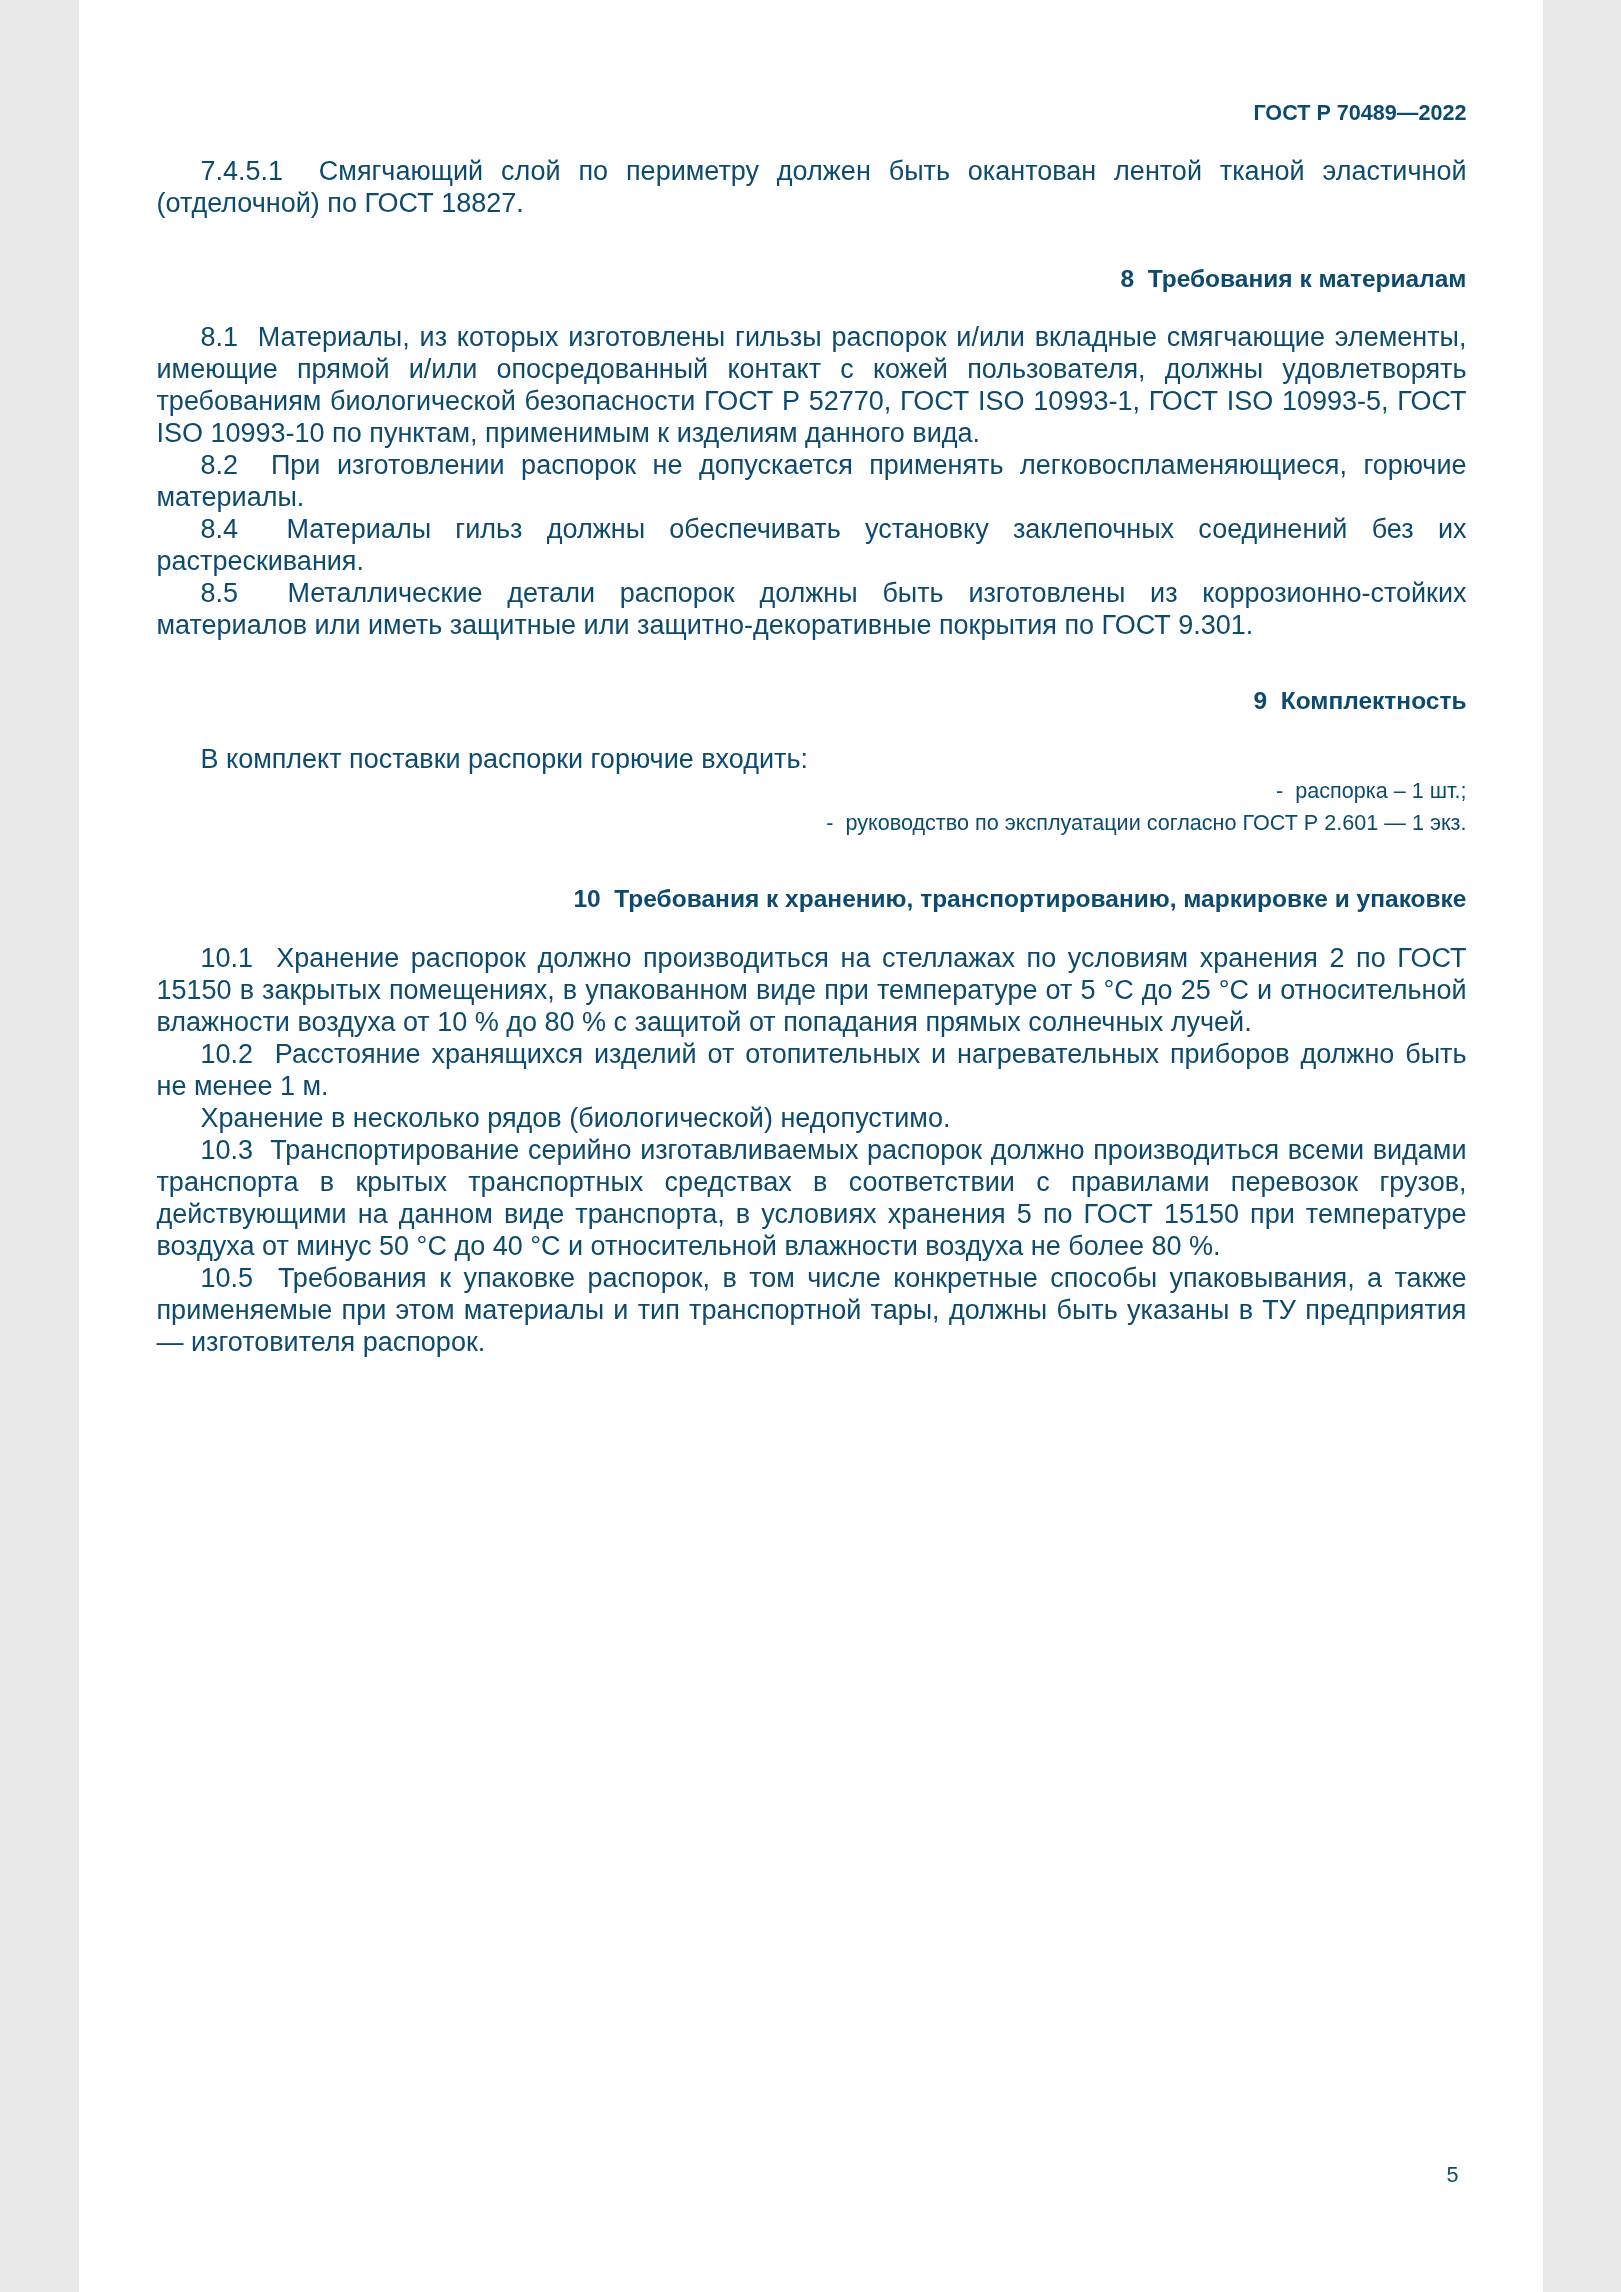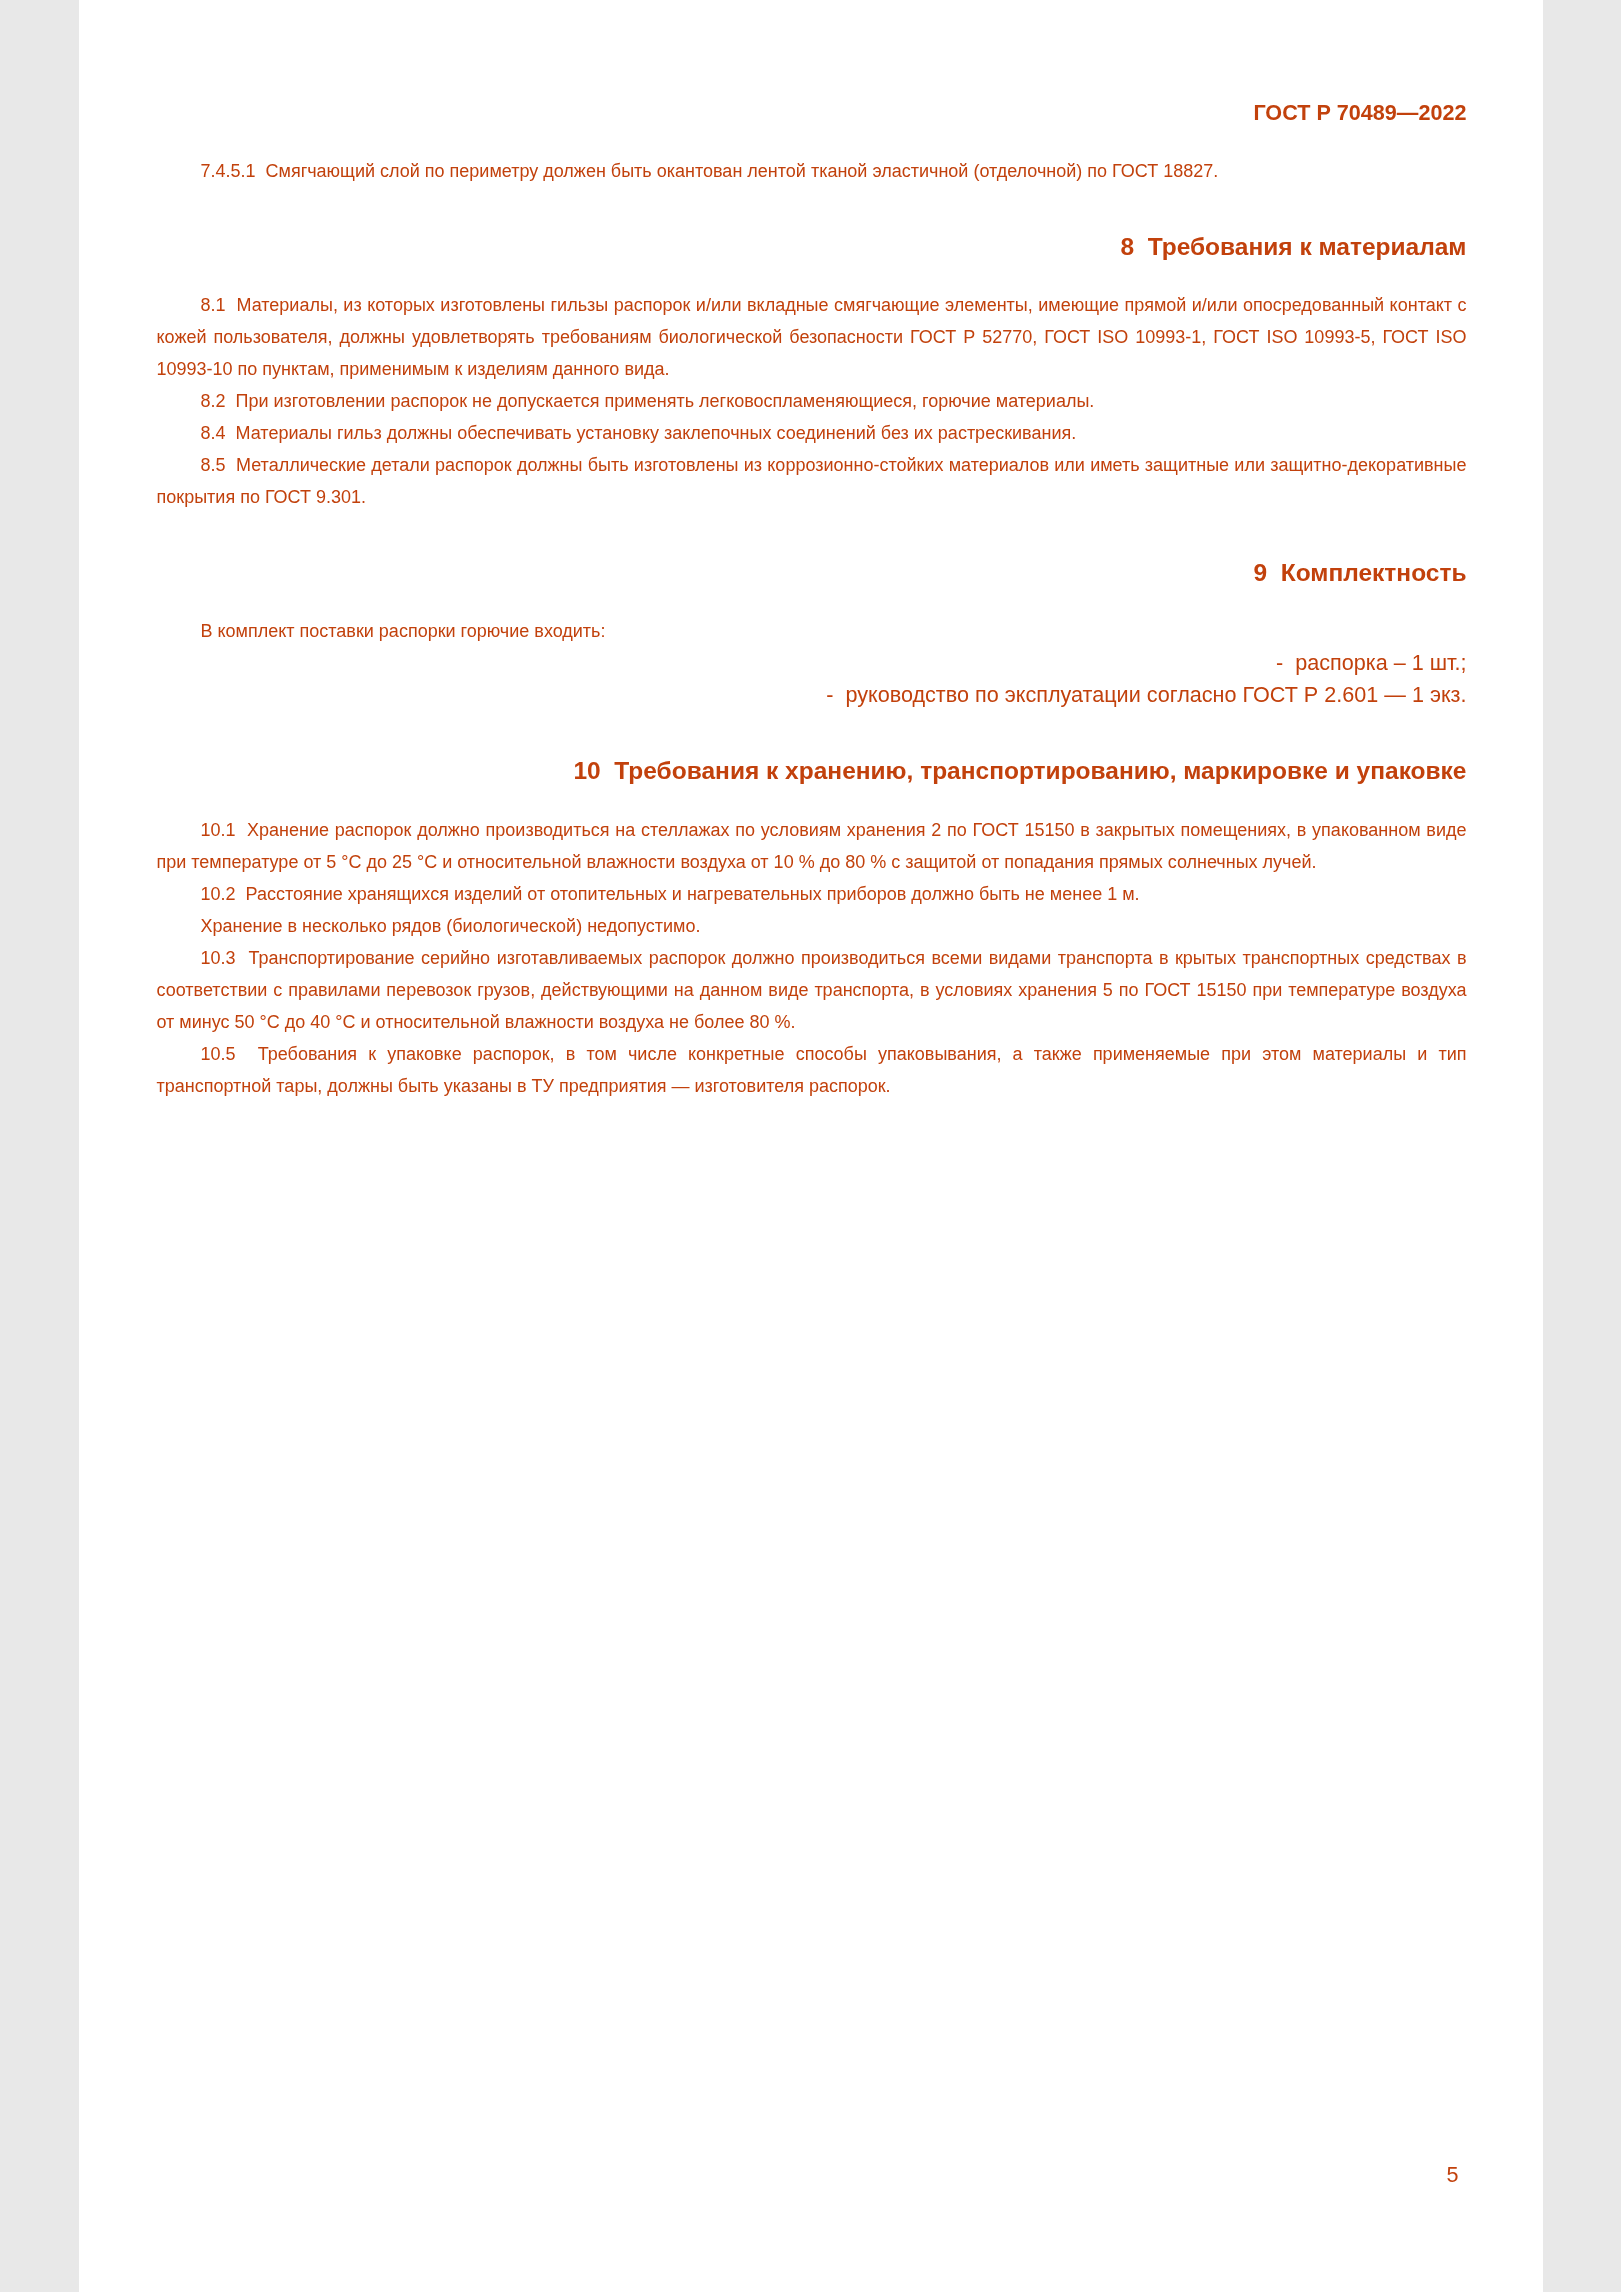--- a/index.html
+++ b/index.html
@@ -9,31 +9,31 @@
   }
   .page {
     position: relative;
     width: 1464px;
     height: 2293px;
     margin: 0 auto;
     background: #ffffff;
     box-sizing: border-box;
     padding: 100px 76px 0 78px;
     font-family: "Liberation Sans", sans-serif;
-    color: #c2410c;
+    color: #0c4a6e;
   }
   .doc-code {
     text-align: right;
     font-weight: bold;
     font-size: 21.6px;
     line-height: 25.5px;
     margin: 0 0 29px 0;
   }
   p.para {
-    font-size: 18px;
+    font-size: 27px;
     line-height: 32px;
     text-align: justify;
     text-indent: 44px;
     margin: 0;
   }
   h2.heading {
     font-size: 24.5px;
     line-height: 30px;
     font-weight: bold;
     margin: 45px 0 27.4px 0;

